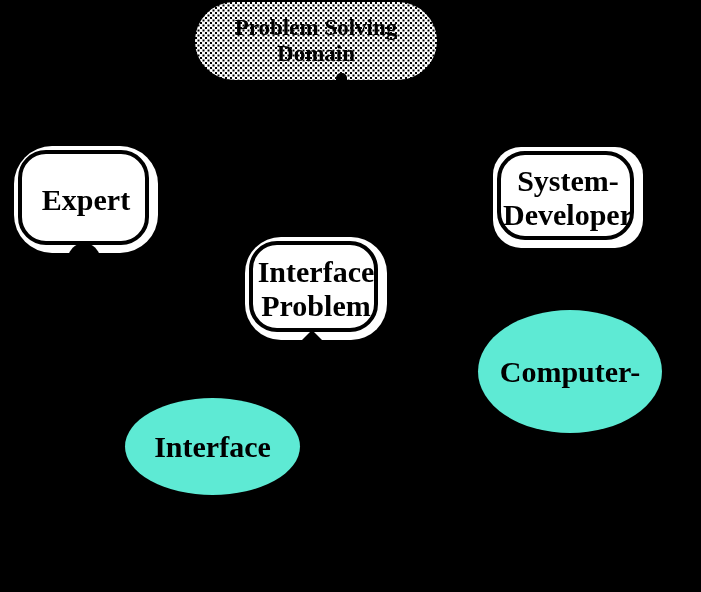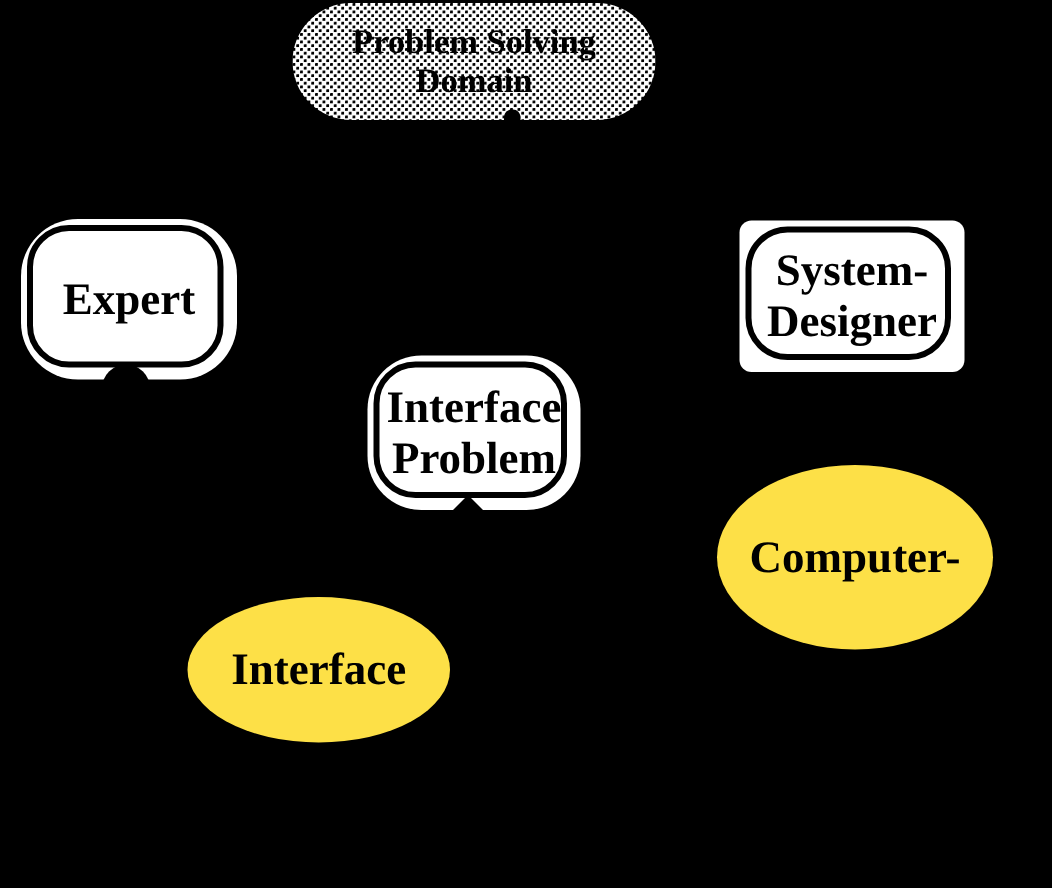--- a/index.html
+++ b/index.html
@@ -42,32 +42,32 @@
       radial-gradient(circle at 1px 1px, #000 0.9px, rgba(0,0,0,0) 1.2px);
     background-size: 5px 5px, 5px 5px;
     background-position: 0 0, 2.5px 2.5px;
   }
   .stadium .label { font-size: 23px; }
   
   .rr {
     background: #ffffff;
   }
   .rr-expert   { left: 14px;   top: 146px; width: 144px; height: 107px; border-radius: 38px; }
-  .rr-sysdev   { left: 493px; top: 147px; width: 150px; height: 101px; border-radius: 8px; }
+  .rr-sysdev   { left: 493px; top: 147px; width: 150px; height: 101px; border-radius: 28px; }
   .rr-designer { left: 245px; top: 237px; width: 142px; height: 103px; border-radius: 36px; }
   .rr .inner {
     position: absolute;
     left: 4px; top: 4px; right: 9px; bottom: 8px;
     border: 4px solid #000000;
     border-radius: 28px;
     z-index: 1;
   }
   
   .ellipse {
-    background: #fde047;
+    background: #5eead4;
     border-radius: 50%;
   }
   .ellipse-computer  { left: 478px; top: 310px; width: 184px; height: 123px; }
   .ellipse-interface { left: 125px; top: 398px; width: 175px; height: 97px; }
   
   .notch { position: absolute; z-index: 3; }
   .notch-stadium {
     left: 141px; bottom: -1px;
     width: 11px; height: 8px;
     background: #000000;
@@ -105,21 +105,21 @@
     <div class="label">
       <span>Expert</span><br>
     </div>
     <div class="notch notch-expert"></div>
   </div>
 
   <div class="node rr rr-sysdev">
     <div class="inner"></div>
     <div class="label">
       <span>System-</span><br>
-      <span>Designer</span>
+      <span>Developer</span>
     </div>
   </div>
 
   <div class="node rr rr-designer">
     <div class="inner"></div>
     <div class="label">
       <span>Interface</span><br>
       <span>Problem</span>
     </div>
     <div class="notch notch-designer"></div>

